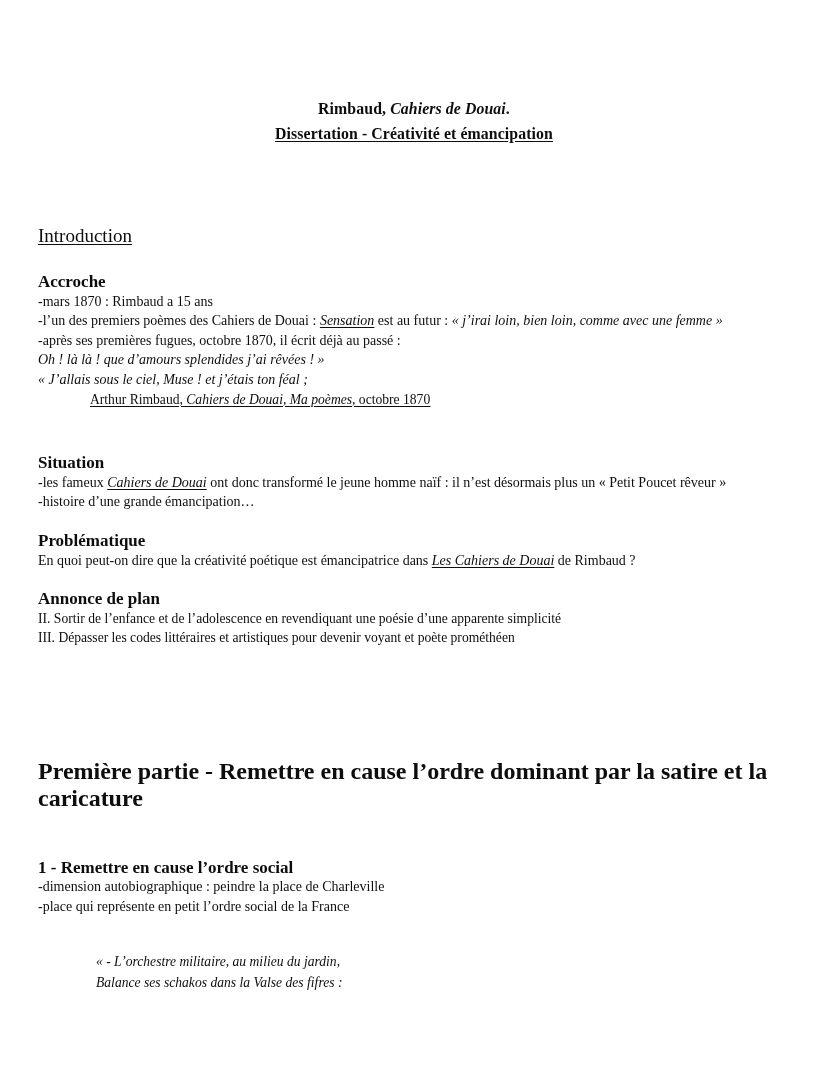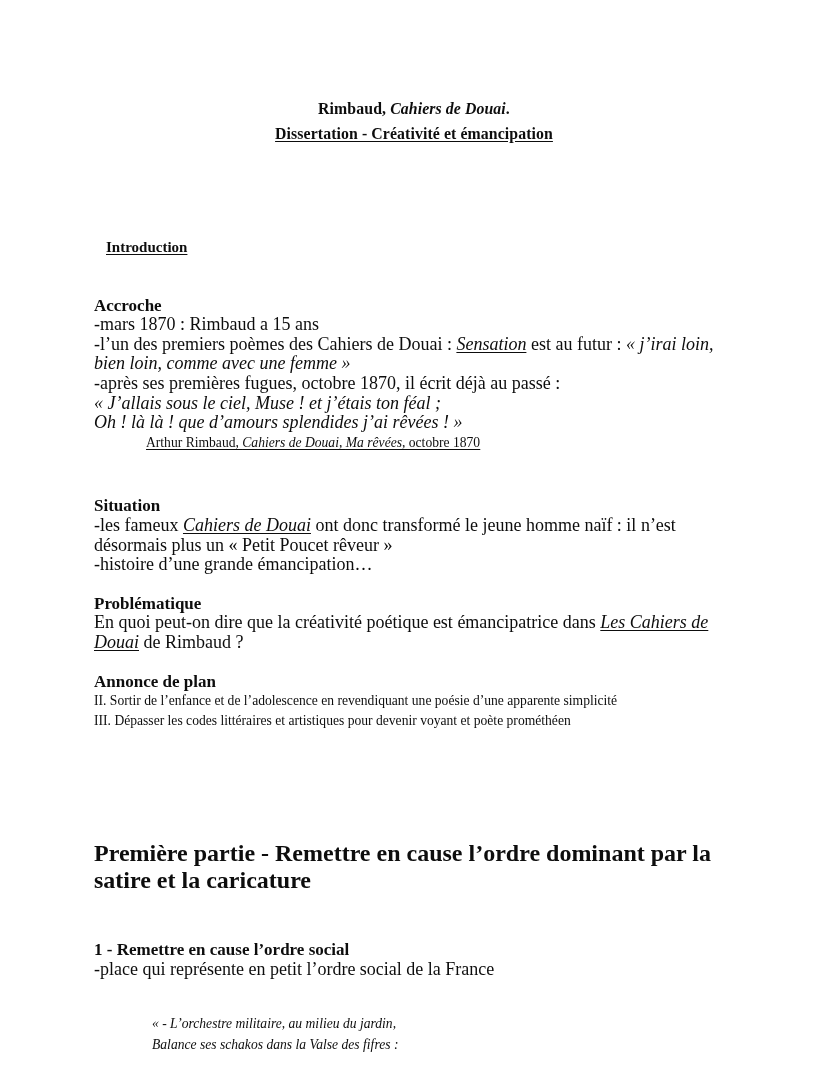--- a/index.html
+++ b/index.html
@@ -14,21 +14,21 @@
     overflow: hidden;
     font-family: "Liberation Serif", "DejaVu Serif", serif;
     color: #0d0d0d;
     -webkit-font-smoothing: antialiased;
   }
   .page {
     position: relative;
     width: 828px;
     height: 1071px;
     box-sizing: border-box;
-    padding: 0 94px;
+    padding: 0 38px;
     background: #ffffff;
   }
 
   
   .doc-title {
     text-align: center;
     margin: 0;
     padding-top: 96px;
     font-size: 15.8px;
     font-weight: bold;
@@ -40,31 +40,31 @@
     display: block;
     text-decoration: underline;
     text-underline-offset: 2px;
     text-align: center;
   }
   .it { font-style: italic; }
   .it-ul { font-style: italic; text-decoration: underline; text-underline-offset: 1.5px; }
 
   
   .body-text {
-    font-size: 18px;
+    font-size: 14px;
     line-height: 19.6px;
     margin: 0;
   }
 
   
   h2.section-head {
-    font-size: 15px;
-    font-weight: bold;
+    font-size: 19px;
+    font-weight: normal;
     line-height: 19.6px;
-    margin: 12px;
+    margin: 0;
     text-decoration: underline;
     text-underline-offset: 1.5px;
     display: inline-block;
   }
   h3.sub-head {
     font-size: 17px;
     font-weight: bold;
     line-height: 19.6px;
     margin: 0;
   }
@@ -121,24 +121,24 @@
     
     <div>
       <h3 class="sub-head">Accroche</h3>
 
       <p class="body-text">-mars 1870 : Rimbaud a 15 ans</p>
 
       <p class="body-text"><span>-l’un des premiers poèmes des Cahiers de Douai : </span><span class="it-ul">Sensation</span><span> est au futur : </span><span class="it">« j’irai loin, bien loin, comme avec une femme »</span></p>
 
       <p class="body-text">-après ses premières fugues, octobre 1870, il écrit déjà au passé :</p>
 
+      <p class="body-text it">Oh ! là là ! que d’amours splendides j’ai rêvées ! »</p>
       <p class="body-text it">« J’allais sous le ciel, Muse ! et j’étais ton féal ;</p>
-      <p class="body-text it">Oh ! là là ! que d’amours splendides j’ai rêvées ! »</p>
 
-      <p class="attribution"><span class="inner">Arthur Rimbaud, </span><span class="inner it">Cahiers de Douai</span><span class="inner">, </span><span class="inner it">Ma rêvées</span><span class="inner">, octobre 1870</span></p>
+      <p class="attribution"><span class="inner">Arthur Rimbaud, </span><span class="inner it">Cahiers de Douai</span><span class="inner">, </span><span class="inner it">Ma poèmes</span><span class="inner">, octobre 1870</span></p>
     </div>
 
     <div class="gap-attrib"></div>
 
     
     <div>
       <h3 class="sub-head">Situation</h3>
 
       <p class="body-text"><span>-les fameux </span><span class="it-ul">Cahiers de Douai</span><span> ont donc transformé le jeune homme naïf : il n’est désormais plus un « Petit Poucet rêveur »</span></p>
 
@@ -171,20 +171,21 @@
 
   <div>
     <h2 class="sub-head-ul">Première partie - Remettre en cause l’ordre dominant par la satire et la caricature</h2>
 
     <div class="gap-md"></div>
 
     <div>
       <h3 class="sub-head">1 - Remettre en cause l’ordre social</h3>
 
 
+      <p class="body-text">-dimension autobiographique : peindre la place de Charleville</p>
       <p class="body-text">-place qui représente en petit l’ordre social de la France</p>
 
       <div class="gap-quote"></div>
 
       <blockquote class="quote-block">
         <div>« - L’orchestre militaire, au milieu du jardin,</div>
         <div>Balance ses schakos dans la Valse des fifres :</div>
       </blockquote>
     </div>
   </div>

